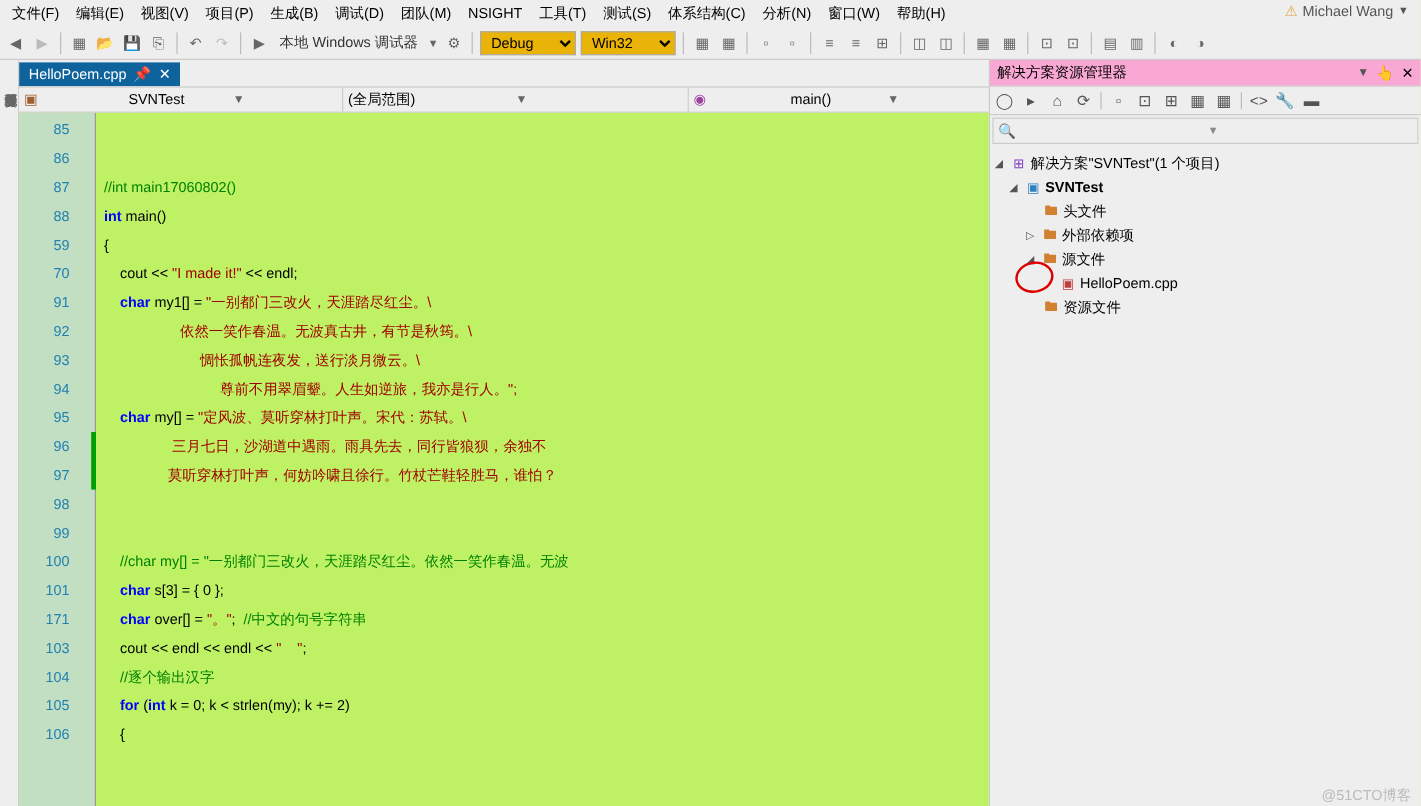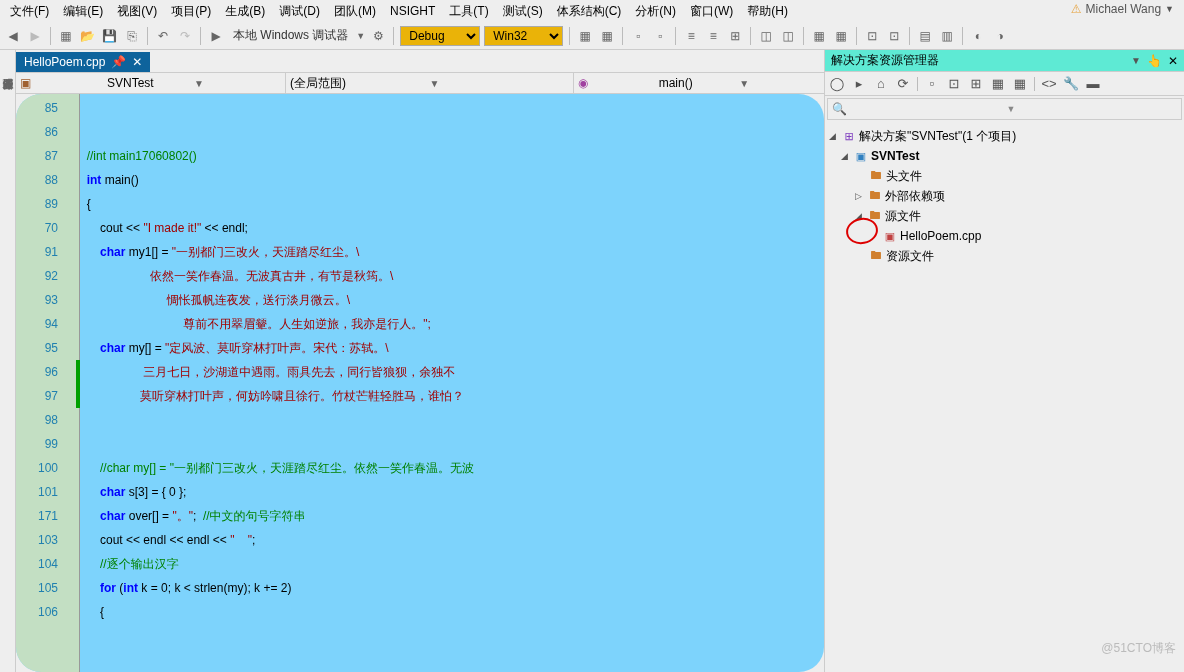--- a/index.html
+++ b/index.html
@@ -17,45 +17,45 @@
 .left-strip{width:16px;background:#eee;border-right:1px solid #ccc;writing-mode:vertical-rl;text-orientation:mixed;font-size:11px;color:#666;padding-top:20px;}
 .editor-pane{flex:1;display:flex;flex-direction:column;background:#eee;}
 .tab-strip{height:22px;background:#eee;display:flex;align-items:end;}
 .file-tab{background:#0e639c;color:#fff;padding:3px 8px;display:flex;align-items:center;gap:6px;font-size:12px;}
 .file-tab .pin{color:#a0c0e0;}
 .file-tab .close{cursor:pointer;}
 .nav-bar{height:22px;background:#eee;display:flex;border-top:1px solid #ccc;border-bottom:1px solid #ccc;}
 .nav-combo{flex:1;display:flex;align-items:center;padding:0 4px;border-right:1px solid #ccc;}
 .nav-combo span{flex:1;font-size:12px;}
 .nav-combo .dd-icon{color:#666;font-size:10px;}
-.code-area{flex:1;background:#7dd3fc;display:flex;overflow:hidden;position:relative;border-radius:25px;}
+.code-area{flex:1;background:#bef264;display:flex;overflow:hidden;position:relative;}
 .gutter{width:50px;background:#c3dfc3;text-align:right;padding-right:8px;color:#2080b0;font-family:Consolas,monospace;font-size:17px;line-height:24px;padding-top:2px;}
 .gutter .ln{height:24px;}
 .fold-strip{width:14px;background:#c3dfc3;border-right:1px solid #999;}
 .code-lines{flex:1;font-family:Consolas,"Microsoft YaHei",monospace;font-size:17px;line-height:24px;padding-top:2px;white-space:pre;overflow:hidden;}
 .code-lines .line{height:24px;}
 .c-kw{color:#0000ff;font-weight:bold;}
 .c-str{color:#a00000;}
 .c-cmt{color:#008000;}
 .hl-96{top:266px;height:48px;background:#00a000;left:60px;width:4px;position:absolute;}
 .right-pane{width:360px;background:#eee;border-left:1px solid #ccc;display:flex;flex-direction:column;}
-.rp-title{height:22px;background:#5eead4;border-bottom:1px solid #ccc;display:flex;align-items:center;padding:0 6px;font-size:12px;}
+.rp-title{height:22px;background:#f9a8d4;border-bottom:1px solid #ccc;display:flex;align-items:center;padding:0 6px;font-size:12px;}
 .rp-title .sp{flex:1;}
 .rp-title .pin-arrow{font-size:10px;color:#555;}
 .rp-toolbar{height:24px;display:flex;align-items:center;padding:0 4px;gap:6px;border-bottom:1px solid #ccc;}
 .rp-toolbar .ico{width:16px;height:16px;display:flex;align-items:center;justify-content:center;color:#555;cursor:pointer;font-size:13px;}
 .rp-search{height:22px;border:1px solid #ccc;margin:2px;display:flex;align-items:center;padding:0 4px;color:#888;}
 .rp-search span{flex:1;}
 .rp-tree{flex:1;padding:4px 0;font-size:12px;}
 .rp-tree .node{display:flex;align-items:center;height:20px;padding-left:4px;gap:3px;cursor:pointer;}
 .rp-tree .bold{font-weight:bold;}
 .rp-tree .tri{width:10px;font-size:9px;color:#555;}
 .rp-tree .ico-sq{width:14px;height:14px;display:inline-flex;align-items:center;justify-content:center;font-size:11px;}
 .circle-annot{position:absolute;border:2px solid #d00;border-radius:50%;width:32px;height:26px;left:846px;top:218px;pointer-events:none;transform:rotate(-10deg);}
-.watermark{position:absolute;right:8px;bottom:15px;color:#bbb;font-size:12px;}
+.watermark{position:absolute;right:8px;bottom:0;color:#bbb;font-size:12px;}
 .play-icon{color:#3a3;}
 .blue-icon{color:#3070c0;}
 .orange-icon{color:#d08030;}
 </style>
 </head>
 <body>
 
 <div class="menubar" id="menubar">
     <div class="menu-item">文件(F)</div>
     <div class="menu-item">编辑(E)</div>
@@ -150,21 +150,21 @@
           <span>main()</span>
           <span class="dd-icon">▼</span>
       </div>
     </div>
     <div class="code-area">
       <div class="gutter" id="gutter">
           <div class="ln">85</div>
           <div class="ln">86</div>
           <div class="ln">87</div>
           <div class="ln">88</div>
-          <div class="ln">89</div>
+          <div class="ln">59</div>
           <div class="ln">70</div>
           <div class="ln">91</div>
           <div class="ln">92</div>
           <div class="ln">93</div>
           <div class="ln">94</div>
           <div class="ln">95</div>
           <div class="ln">96</div>
           <div class="ln">97</div>
           <div class="ln">98</div>
           <div class="ln">99</div>

